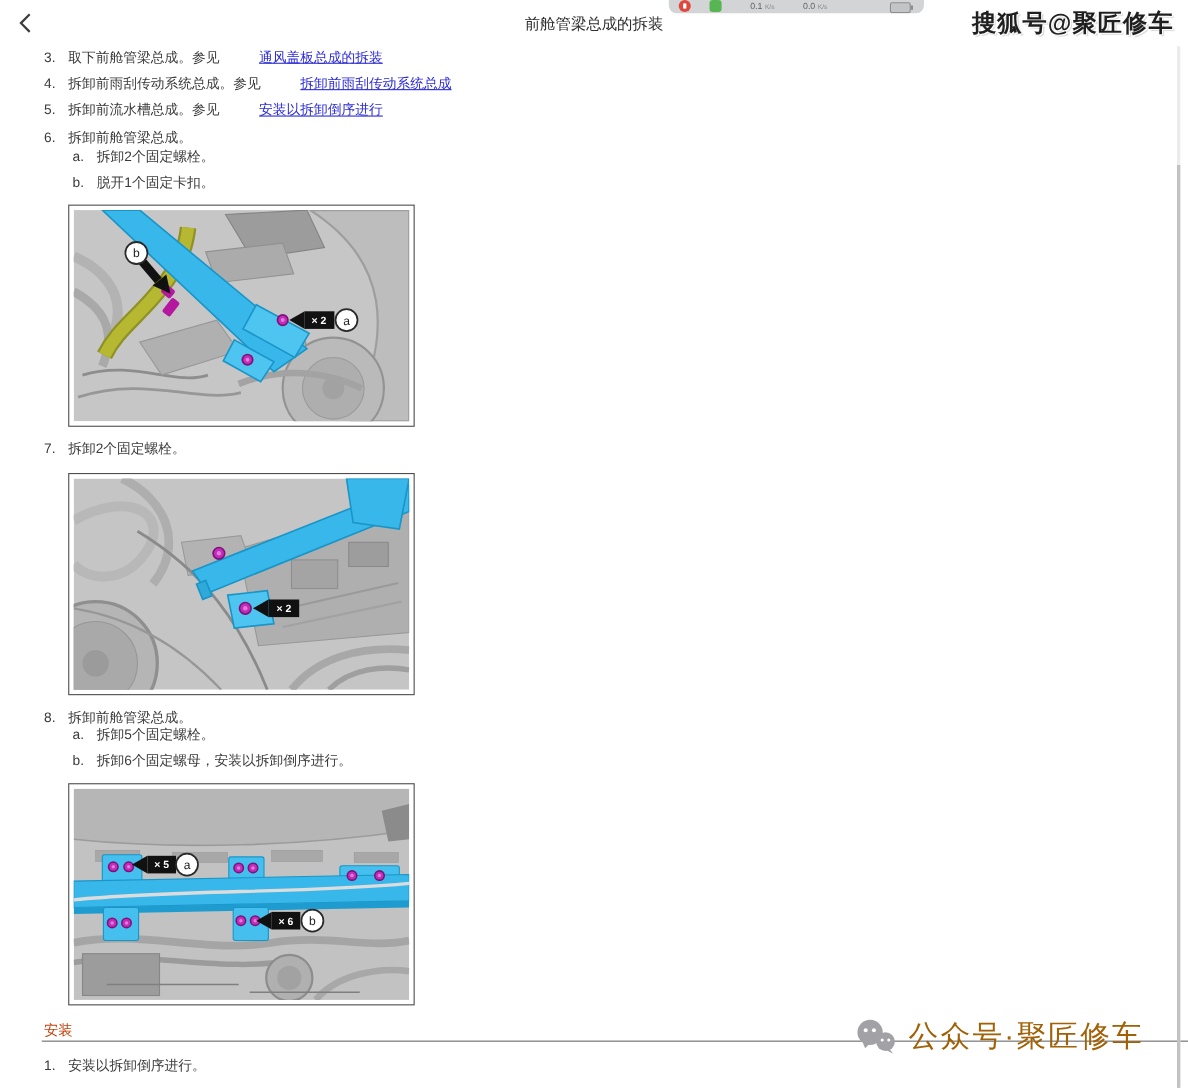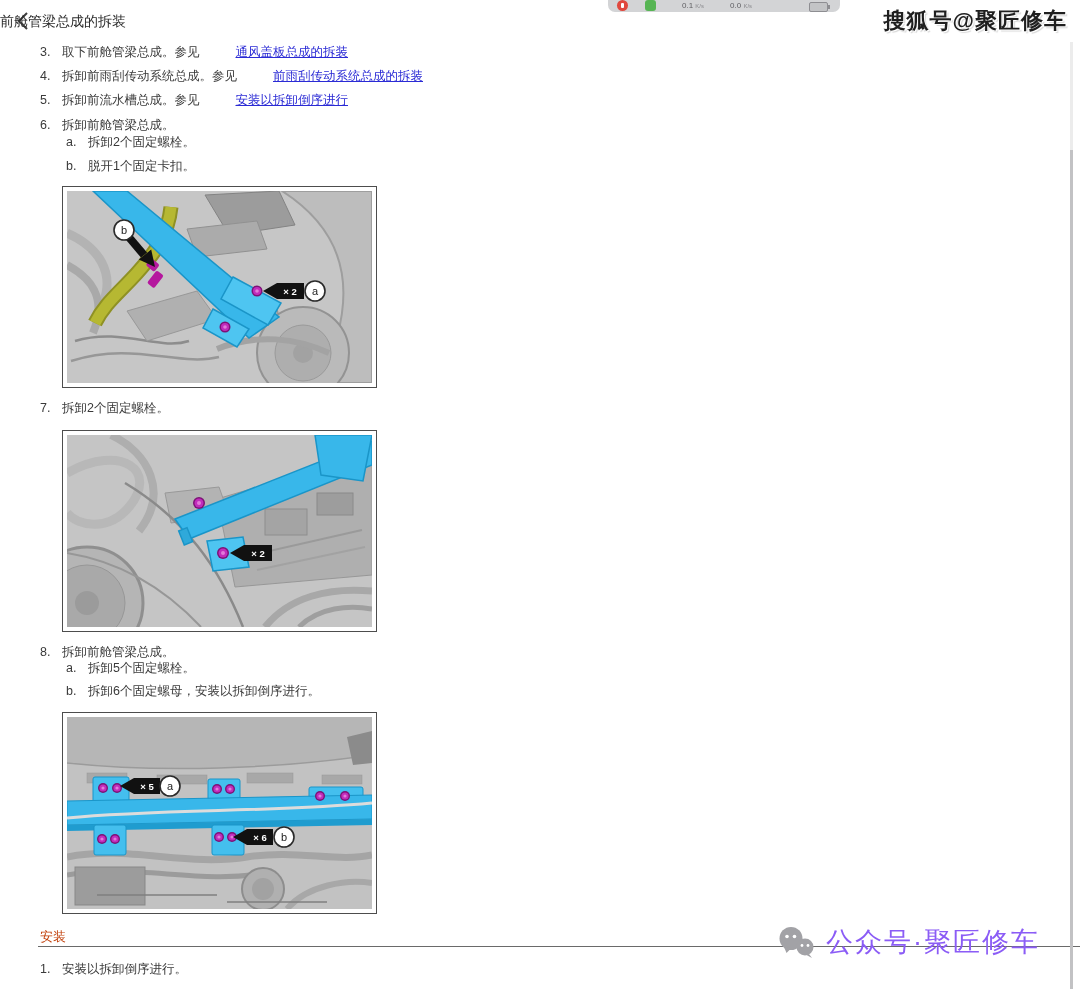--- a/index.html
+++ b/index.html
@@ -1,20 +1,20 @@
 <!DOCTYPE html>
 <html><head>
 <meta charset="utf-8">
 <style>
   html,body{margin:0;padding:0;background:#fff;}
   #page{position:relative;width:1080px;height:989px;background:#fff;overflow:hidden;
         font-family:"Liberation Sans","DejaVu Sans",sans-serif;}
   
   #back-btn{position:absolute;left:12px;top:9px;width:24px;height:24px;cursor:pointer;}
-  #page-title{position:absolute;left:0;right:0;top:13px;text-align:left;
+  #page-title{position:absolute;left:0;right:0;top:13px;text-align:center;
               font-size:14px;color:#2d2d2d;}
   #float-bar{position:absolute;left:608px;top:0;width:232px;height:12px;background:#d3d4d6;
              border-radius:0 0 7px 7px;display:flex;align-items:flex-start;overflow:hidden;
              font-size:8px;color:#5f5f63;}
   .fb-red{width:11px;height:11px;border-radius:50%;background:#e0483e;margin:0 0 0 9px;position:relative;flex:none;}
   .fb-red::after{content:"";position:absolute;left:4px;top:3px;width:3px;height:5px;background:#fff;border-radius:1px;}
   .fb-green{width:11px;height:11px;border-radius:3px;background:#57b554;margin-left:17px;flex:none;}
   .fb-speed{margin-left:26px;margin-top:1px;white-space:nowrap;}
   .fb-unit{font-size:6px;color:#8a8a8e;}
   .fb-batt{margin-left:auto;margin-right:12px;margin-top:2px;width:17px;height:8px;
@@ -34,21 +34,21 @@
   .illus svg{display:block;width:305px;height:192px;}
   svg text{font-family:"Liberation Sans","DejaVu Sans",sans-serif;}
   .cnt{fill:#ffffff;font-size:9.5px;font-weight:bold;text-anchor:middle;}
   .ltr{fill:#222;font-size:11px;text-anchor:middle;}
   .callout{fill:#fff;stroke:#2a2a2a;stroke-width:1.6;}
   
   #install-heading{position:absolute;left:40px;top:928px;font-size:13px;color:#c2410c;}
   #install-rule{position:absolute;left:38px;right:0;top:946px;border-top:1px solid #6a6a6a;height:0;}
   
   #wm-bottom{position:absolute;top:924px;right:40px;display:flex;align-items:center;gap:10px;
-             color:#8b5cf6;font-size:27px;letter-spacing:2px;}
+             color:#a16207;font-size:27px;letter-spacing:2px;}
   
   #scroll-track{position:absolute;left:1070px;top:42px;width:3px;height:947px;background:#ececec;}
   #scroll-thumb{position:absolute;left:1070px;top:150px;width:3px;height:839px;background:#c2c2c4;}
 </style>
 </head>
 <body>
 
 <div id="page">
 
   <div id="back-btn">
@@ -73,21 +73,21 @@
   <div id="wm-top">搜狐号@聚匠修车</div>
 
   <div class="line main" style="top:45px">
     <span class="num">3.</span>
     <span>取下前舱管梁总成。参见</span>
       <a class="ref">通风盖板总成的拆装</a>
   </div>
   <div class="line main" style="top:69px">
     <span class="num">4.</span>
     <span>拆卸前雨刮传动系统总成。参见</span>
-      <a class="ref">前雨刮传动系统总成的拆装</a>
+      <a class="ref">拆卸前雨刮传动系统总成</a>
   </div>
   <div class="line main" style="top:93px">
     <span class="num">5.</span>
     <span>拆卸前流水槽总成。参见</span>
       <a class="ref">安装以拆卸倒序进行</a>
   </div>
   <div class="line main" style="top:118px">
     <span class="num">6.</span>
     <span>拆卸前舱管梁总成。</span>
   </div>

